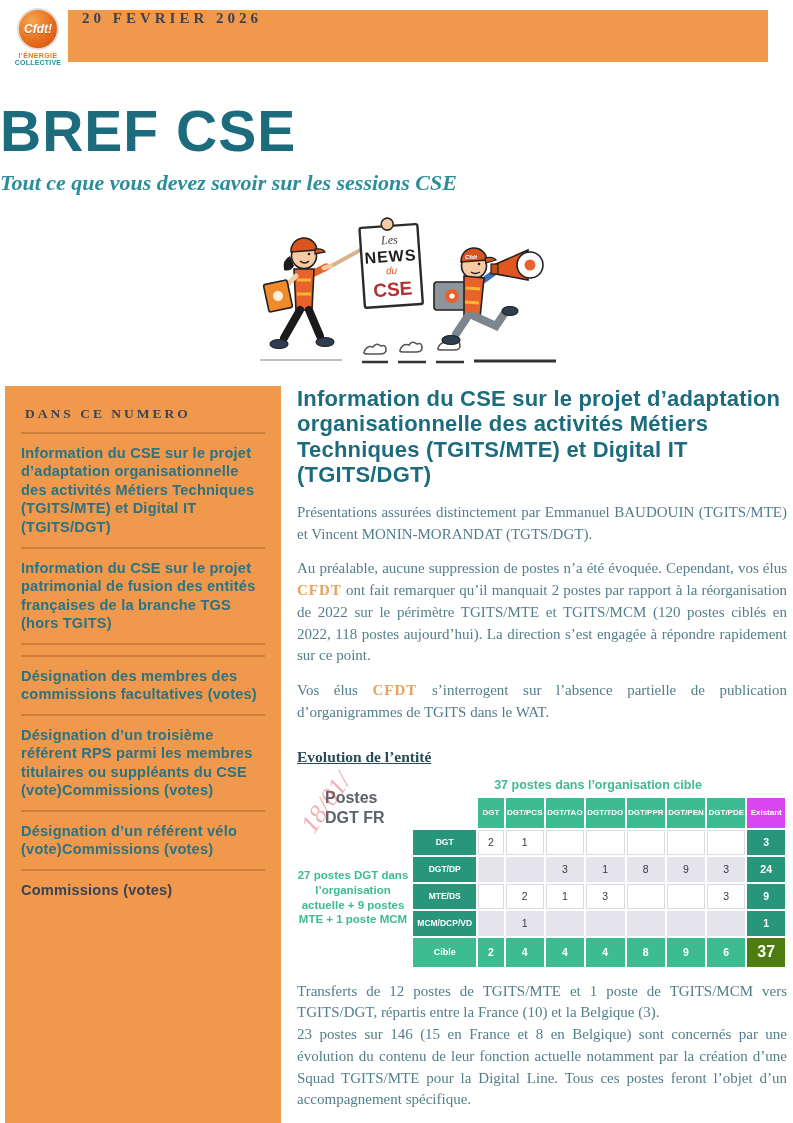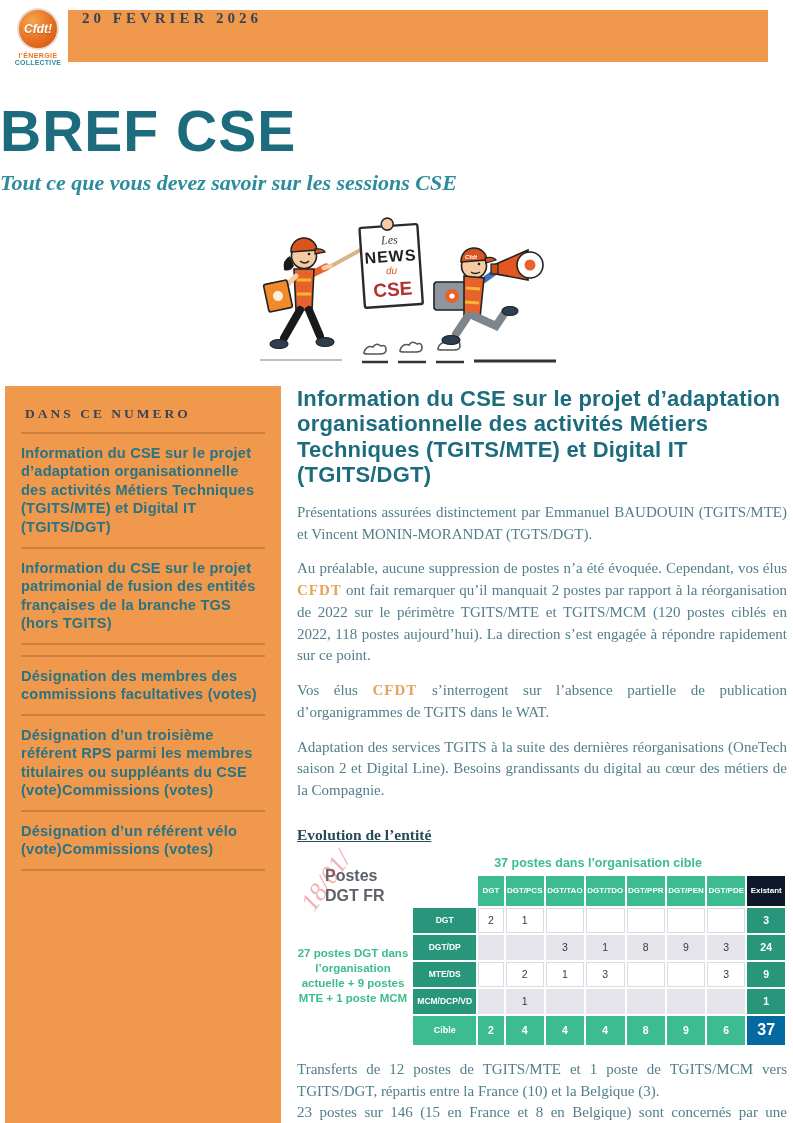--- a/index.html
+++ b/index.html
@@ -92,31 +92,31 @@
   .fig-title { text-align:center; font-size:12.5px; font-weight:bold; color:#3CBC90; margin-bottom:4px; }
   table.figtable { border-collapse:separate; border-spacing:2px; margin-left:2px; }
   .figtable th, .figtable td {
     text-align:center; vertical-align:middle; font-family:"Liberation Sans", sans-serif;
   }
   .figtable .corner { background:transparent; width:84px; }
   .figtable .colhead {
     background:#3CBC90; color:#fff; font-size:8px; font-weight:bold;
     width:40px; height:30px; padding:0 1px;
   }
-  .figtable .colhead.existant { background:#0f172a; width:48px; }
+  .figtable .colhead.existant { background:#d946ef; width:48px; }
   .figtable .rowhead {
     background:#28967A; color:#fff; font-size:8.5px; font-weight:bold; height:25px;
   }
   .figtable td.cell { font-size:10.5px; color:#3A3A3A; height:25px; }
   .figtable td.cell.white { background:#fff; box-shadow:inset 0 0 0 1px #DBDBE2; }
   .figtable td.cell.gray  { background:#E4E4EA; }
   .figtable td.exist { background:#28967A; color:#fff; font-size:10.5px; font-weight:bold; }
   .figtable .ciblehead { background:#3CBC90; color:#fff; font-size:9px; font-weight:bold; height:29px; }
   .figtable td.cible { background:#3CBC90; color:#fff; font-size:10.5px; font-weight:bold; height:29px; }
-  .figtable td.total { background:#0369a1; color:#fff; font-size:16px; font-weight:bold; }
+  .figtable td.total { background:#4d7c0f; color:#fff; font-size:16px; font-weight:bold; }
 </style>
 </head>
 <body>
 
 <div class="page">
 
   <div class="topbar-row">
     <div class="logo">
       <div class="logo-circle">
         <span>Cfdt!</span>
@@ -236,36 +236,34 @@
       <hr class="sb-sep">
       <div class="sb-item">Information du CSE sur le projet patrimonial de fusion des entités françaises de la branche TGS (hors TGITS)</div>
       <hr class="sb-sep">
       <hr class="sb-sep">
       <div class="sb-item">Désignation des membres des commissions facultatives (votes)</div>
       <hr class="sb-sep">
       <div class="sb-item">Désignation d’un troisième référent RPS parmi les membres titulaires ou suppléants du CSE (vote)Commissions (votes)</div>
       <hr class="sb-sep">
       <div class="sb-item">Désignation d’un référent vélo (vote)Commissions (votes)</div>
       <hr class="sb-sep">
+      <div class="sb-item muted">Commissions (votes)</div>
     </aside>
 
     <main class="main">
       <h3 class="article-title">Information du CSE sur le projet d’adaptation organisationnelle des activités Métiers Techniques (TGITS/MTE) et Digital IT (TGITS/DGT)</h3>
 
       <p class="body-p">
         <span>Présentations assurées distinctement par Emmanuel BAUDOUIN (TGITS/MTE) et Vincent MONIN-MORANDAT (TGTS/DGT).</span>
       </p>
 
       <p class="body-p"><span>Au préalable, aucune suppression de postes n’a été évoquée. Cependant, vos élus </span><span class="cfdt">CFDT</span><span> ont fait remarquer qu’il manquait 2 postes par rapport à la réorganisation de 2022 sur le périmètre TGITS/MTE et TGITS/MCM (120 postes ciblés en 2022, 118 postes aujourd’hui). La direction s’est engagée à répondre rapidement sur ce point.</span></p>
 
       <p class="body-p"><span>Vos élus </span><span class="cfdt">CFDT</span><span> s’interrogent sur l’absence partielle de publication d’organigrammes de TGITS dans le WAT.</span></p>
 
-      <p class="body-p">
-        <span>Adaptation des services TGITS à la suite des dernières réorganisations (OneTech saison 2 et Digital Line). Besoins grandissants du digital au cœur des métiers de la Compagnie.</span>
-      </p>
 
       <div class="section-heading">Evolution de l’entité</div>
 
       <div class="figure">
         <div class="watermark">18/01/</div>
         <div class="fig-left">
           <div class="fig-corner">Postes DGT FR</div>
           <div class="fig-note">27 postes DGT dans l’organisation actuelle + 9 postes MTE + 1 poste MCM</div>
         </div>
         <div class="fig-right">

